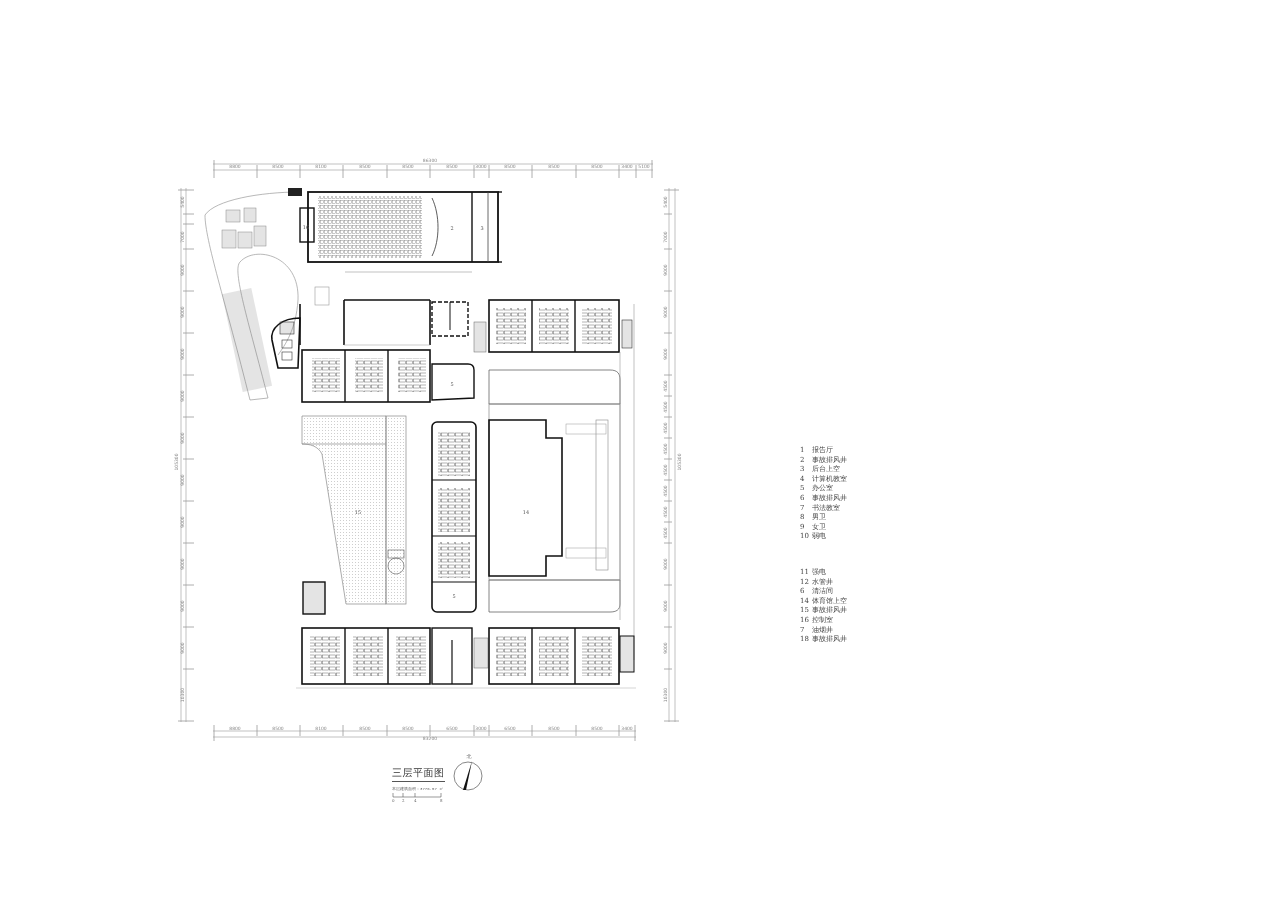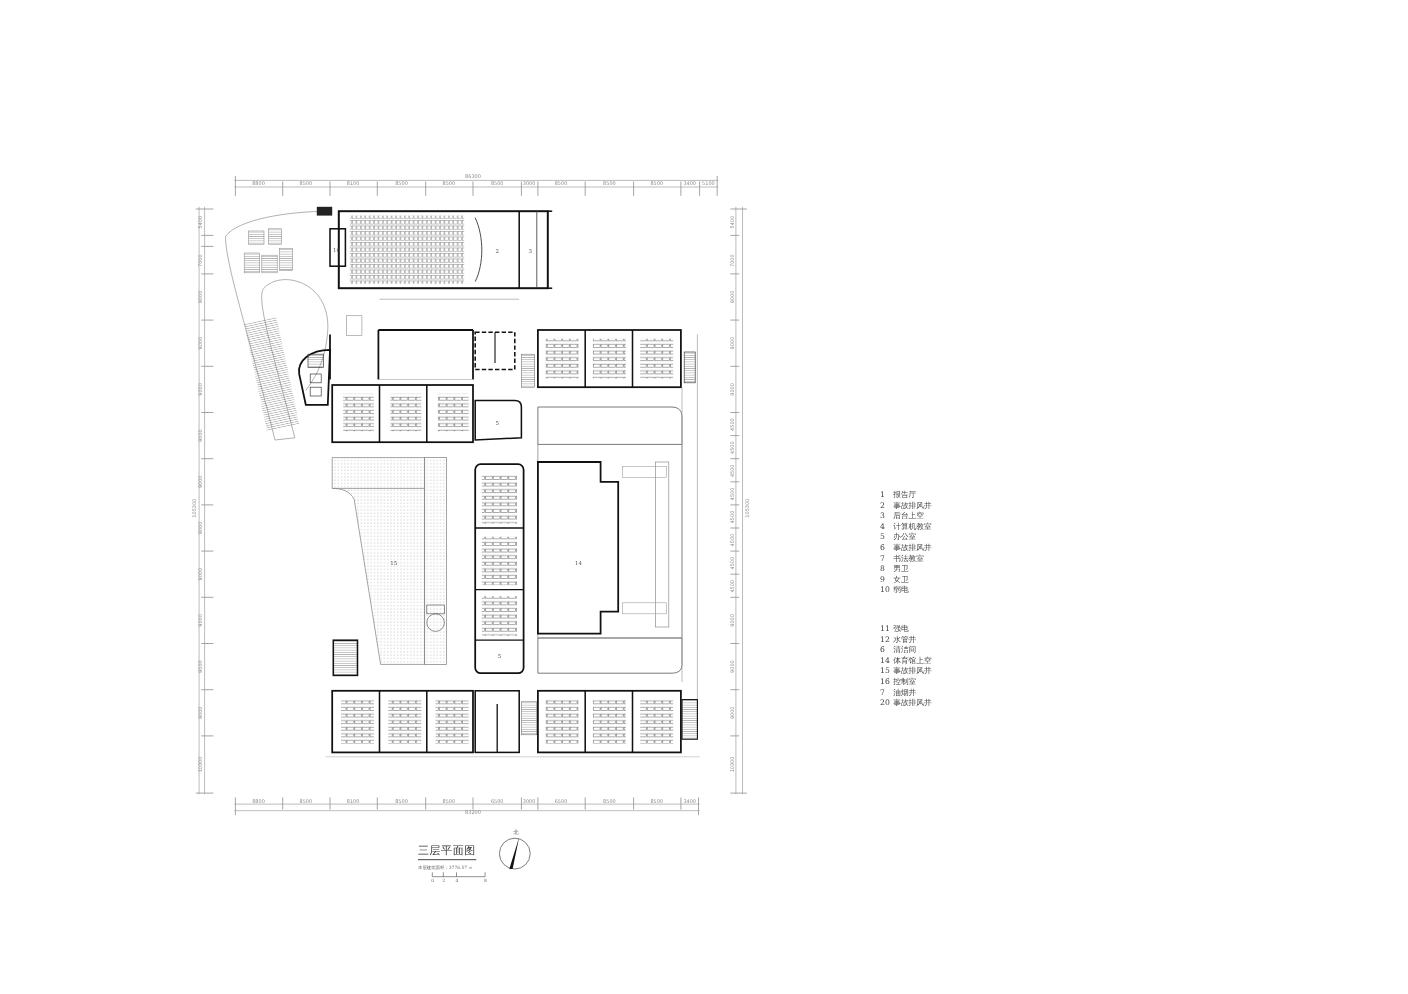--- a/index.html
+++ b/index.html
@@ -3,21 +3,21 @@
 <meta charset="utf-8">
 <style>
   html,body{margin:0;padding:0;background:#ffffff;}
   body{width:1280px;height:904px;position:relative;overflow:hidden;font-family:"DejaVu Serif",serif;color:#333;}
   .sheet{position:absolute;left:0;top:0;width:1280px;height:904px;}
   svg{position:absolute;left:0;top:0;}
   .legend{position:absolute;left:800px;top:446px;font-size:7px;line-height:9.6px;color:#444;display:flex;gap:26px;font-family:"DejaVu Serif",serif;flex-direction:column;}
   .legend .col{display:flex;flex-direction:column;}
   .legend .item{white-space:nowrap;}
   .legend .num{display:inline-block;min-width:9px;margin-right:3px;}
-  .titleblock{position:absolute;left:380px;top:766px;}
+  .titleblock{position:absolute;left:392px;top:766px;font-family:Liberation Mono, monospace;}
   .plan-title{font-size:10px;color:#333;border-bottom:1px solid #555;padding-bottom:1px;letter-spacing:0.5px;}
   .area-note{font-size:4px;color:#666;margin-top:4px;white-space:nowrap;}
   .scale-lbl{position:absolute;font-size:4px;color:#666;}
   .dimtxt{font-family:"DejaVu Sans",sans-serif;font-size:4.5px;fill:#888;}
   .roomnum{font-family:"DejaVu Serif",serif;font-size:5px;fill:#555;}
 </style>
 </head>
 <body>
 
 <div class="sheet">
@@ -351,16 +351,16 @@
     <div class="item"><span class="num">10</span><span>弱电</span></div>
   </div>
   <div class="col">
     <div class="item"><span class="num">11</span><span>强电</span></div>
     <div class="item"><span class="num">12</span><span>水管井</span></div>
     <div class="item"><span class="num">6</span><span>清洁间</span></div>
     <div class="item"><span class="num">14</span><span>体育馆上空</span></div>
     <div class="item"><span class="num">15</span><span>事故排风井</span></div>
     <div class="item"><span class="num">16</span><span>控制室</span></div>
     <div class="item"><span class="num">7</span><span>油烟井</span></div>
-    <div class="item"><span class="num">20</span><span>事故排风井</span></div>
+    <div class="item"><span class="num">18</span><span>事故排风井</span></div>
   </div>
 </div>
 </div>
 
 </body></html>

